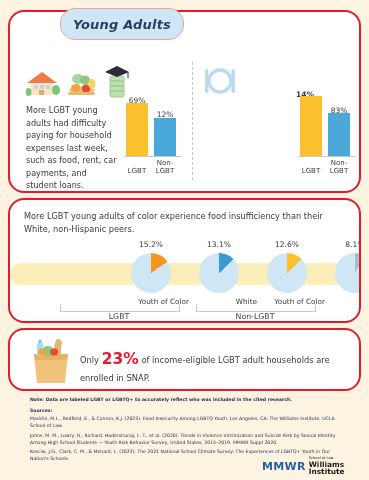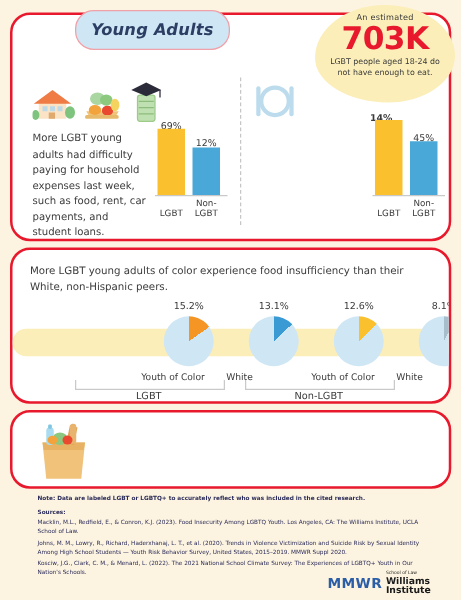--- a/index.html
+++ b/index.html
@@ -109,21 +109,21 @@
   .pie-item{position:absolute;width:66px;text-align:center;}
   .pie-pct{
     font-size:7.6px;color:#3b3b3b;position:absolute;top:0;left:0;width:66px;
     text-align:center;
   }
   .pie{
     position:absolute;top:13px;left:13px;width:40px;height:40px;border-radius:50%;
   }
   .pie-name{
     position:absolute;top:57px;left:-5px;width:76px;font-size:7.3px;color:#3b3b3b;
-    text-align:left;
+    text-align:right;
   }
   .group-bracket{
     position:absolute;height:7px;border:1px solid #c9c9c9;border-top:none;
   }
   .group-label{
     position:absolute;font-size:7.8px;color:#3b3b3b;text-align:center;
   }
 
   
   #card-snap .snap-text{
@@ -211,41 +211,36 @@
       <div class="icon-row">
         <svg width="40" height="34" viewBox="0 0 40 34">
           <circle cx="20" cy="17" r="11" fill="none" stroke="#bcdcee" stroke-width="3.4"></circle>
           <rect x="5" y="5" width="3.4" height="24" rx="1.6" fill="#bcdcee"></rect>
           <rect x="31.5" y="5" width="3.4" height="24" rx="1.6" fill="#bcdcee"></rect>
         </svg>
       </div>
 
       <div class="bars" id="bars-right">
         <div class="bar-val" style="left:0px;top:32px;width:30px;text-align:left;font-weight:bold;">14%</div>
-        <div class="bar-val" style="left:28px;top:48px;width:30px;text-align:center;">45%</div>
+        <div class="bar-val" style="left:28px;top:48px;width:30px;text-align:center;">83%</div>
         <div class="bar-area">
           <div class="bar a" style="height:60px;"></div>
           <div class="bar b" style="height:43px;"></div>
         </div>
         <div class="axis"></div>
         <div class="bar-lbl a">LGBT</div>
         <div class="bar-lbl b">Non-LGBT</div>
       </div>
     </div>
   </div>
 
   <div id="title-badge">
     <span class="t">Young Adults</span>
   </div>
 
-  <div id="estimate-blob">
-    <div class="small">An estimated</div>
-    <div class="big">703K</div>
-    <div class="sub">LGBT people aged 18-24 do not have enough to eat.</div>
-  </div>
 
   <div class="card" id="card-color">
     <div class="headline">More LGBT young adults of color experience food insufficiency than their White, non-Hispanic peers.</div>
 
     <div class="band"></div>
 
     <div class="pie-group">
 
       <div class="pie-item" style="left:60px;">
         <div class="pie-pct">15.2%</div>
@@ -284,20 +279,23 @@
       <path d="M8 16 L42 16 L39 45 L11 45 Z" fill="#f0c27a"></path>
       <path d="M8 16 L42 16 L41 22 L9 22 Z" fill="#e7b264"></path>
       <path d="M30 2 L36 4 L33 18 L27 16 Z" fill="#e0a45b"></path>
       <rect x="30" y="1" width="5" height="16" rx="2.2" fill="#e8b46d"></rect>
       <ellipse cx="22" cy="13" rx="6" ry="5" fill="#8cc97f"></ellipse>
       <ellipse cx="28" cy="14" rx="4" ry="3.6" fill="#e8492f"></ellipse>
       <rect x="11" y="4" width="6" height="14" rx="2.6" fill="#a9dcf0"></rect>
       <rect x="12.5" y="1.5" width="3" height="3.5" rx="1" fill="#7fc6e2"></rect>
       <ellipse cx="16" cy="14" rx="4" ry="3.4" fill="#f2a33c"></ellipse>
     </svg>
+    <div class="snap-text">
+      <span>Only </span><span class="pct">23</span><span class="pct sym">%</span><span> of income-eligible LGBT adult households are enrolled in SNAP.</span>
+    </div>
   </div>
 
   <div id="footer">
     <div class="note">Note: Data are labeled LGBT or LGBTQ+ to accurately reflect who was included in the cited research.</div>
     <div class="src-head">Sources:</div>
     <div class="src">Macklin, M.L., Redfield, E., &amp; Conron, K.J. (2023). Food Insecurity Among LGBTQ Youth. Los Angeles, CA: The Williams Institute, UCLA School of Law.</div>
     <div class="src">Johns, M. M., Lowry, R., Richard, Haderxhanaj, L. T., et al. (2020). Trends in Violence Victimization and Suicide Risk by Sexual Identity Among High School Students — Youth Risk Behavior Survey, United States, 2015–2019. MMWR Suppl 2020.</div>
     <div class="src">Kosciw, J.G., Clark, C. M., &amp; Menard, L. (2022). The 2021 National School Climate Survey: The Experiences of LGBTQ+ Youth in Our Nation's Schools.</div>
   </div>
 

